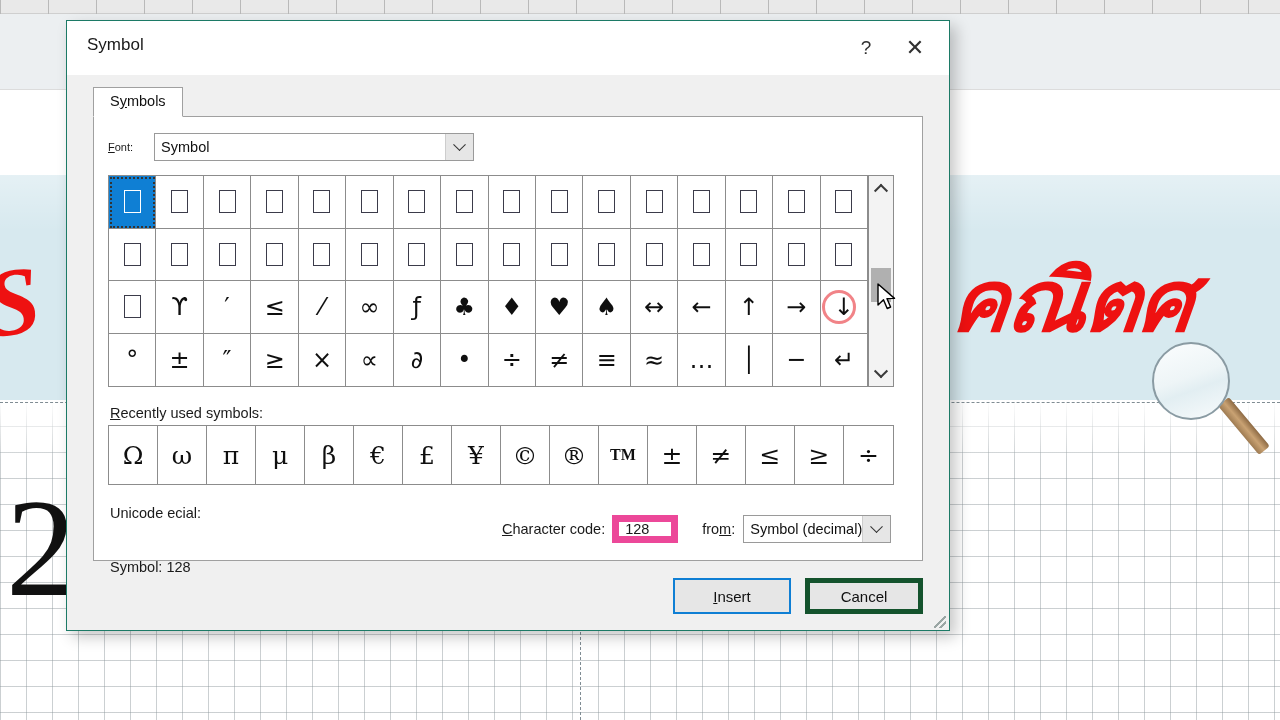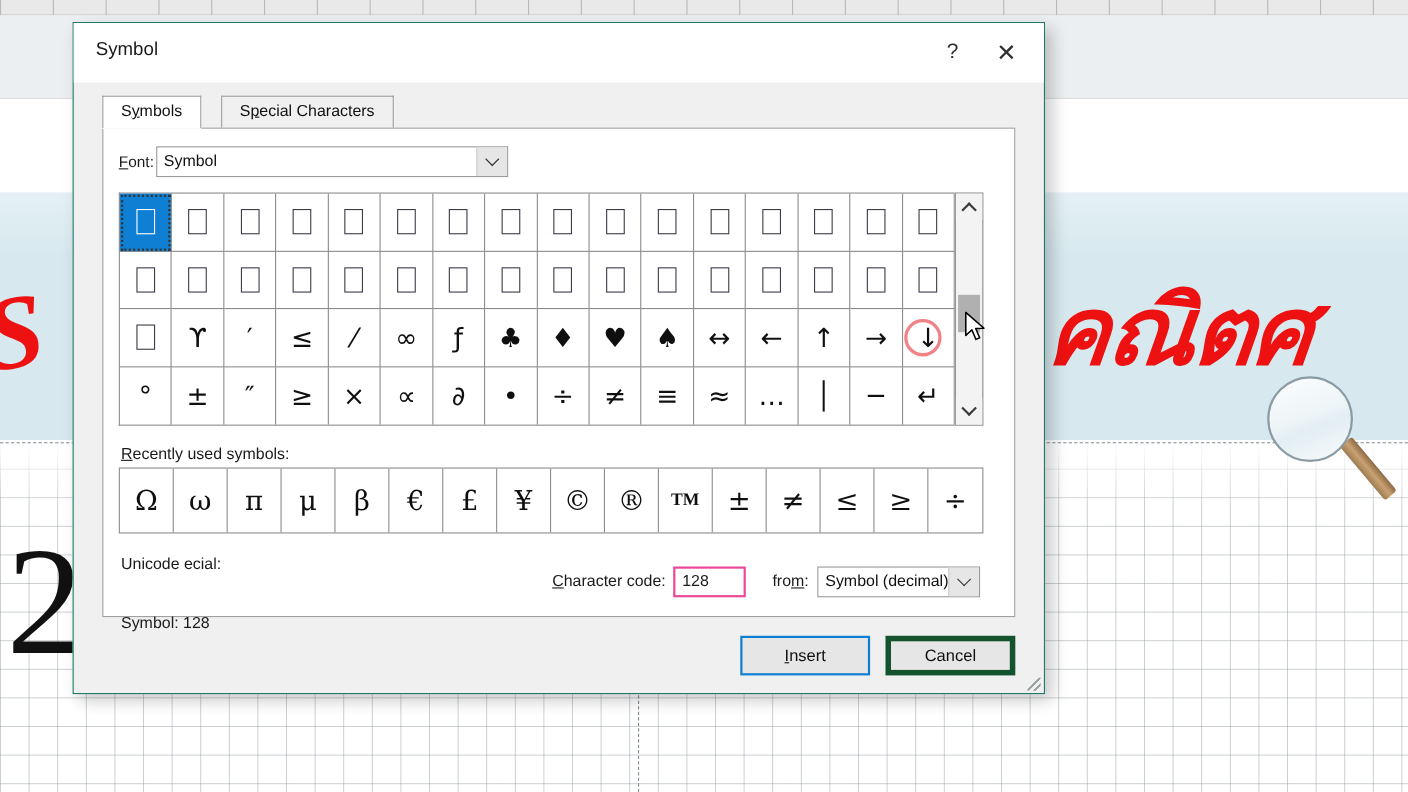--- a/index.html
+++ b/index.html
@@ -125,21 +125,21 @@
   .tab.active { background:#ffffff; border-bottom:1px solid #ffffff; z-index:3; }
   .tab u { text-decoration:underline; }
 
   .panel {
     position:relative; background:#ffffff; border:1px solid #a0a0a0;
     margin-left:8px; margin-right:8px; height:445px; margin-top:-1px;
   }
 
   
   .fontrow { position:absolute; left:14px; top:16px; display:flex; align-items:center; }
-  .fontlabel { font-size:14px; margin-right:2px; }
+  .fontlabel { font-size:11px; margin-right:21px; }
   .combo {
     width:320px; height:28px; border:1px solid #9a9a9a; background:#ffffff;
     display:flex; align-items:center; position:relative;
   }
   .combo .val {
     flex:1; padding:0 6px; font-size:14.5px; color:#101010; overflow:hidden;
     white-space:nowrap;
   }
   .combo .arrowbox {
     width:28px; height:26px; background:#e6e6e6; border-left:1px solid #cdcdcd;
@@ -212,21 +212,21 @@
   .rcell:last-child { border-right:none; }
   .rcell.sm { font-size:16px; font-weight:bold; font-family:"Liberation Serif", serif; }
 
   
   .uniname { position:absolute; left:2px; top:388px; font-size:14.5px; }
   .unival  { position:absolute; left:2px; top:442px; font-size:14.5px; }
 
   .coderow { position:absolute; left:408px; top:398px; display:flex; align-items:center; }
   .coderow .lab { font-size:14.5px; margin-right:7px; }
   .codebox {
-    width:66px; height:28px; border:2px solid #ec4899; background:#ffffff;
+    width:66px; height:28px; border:7px solid #ec4899; background:#ffffff;
     display:flex; align-items:center; padding:0 6px; font-size:14.5px;
   }
   .fromlab { margin:0 8px 0 24px; font-size:14.5px; }
   .fromcombo { width:148px; }
   .fromcombo .val { font-size:14.5px; }
 
   
   .footer {
     position:absolute; right:26px; bottom:16px; display:flex; gap:14px;
   }
@@ -307,23 +307,20 @@
       <button class="tbtn close">✕</button>
     </div>
   </div>
 
   <div class="body-area">
 
     <div class="tabs">
       <div class="tab active" style="left:0px;">
         <span>S</span><u>y</u><span>mbols</span>
       </div>
-      <div class="tab" style="left:108px;">
-        <span>S</span><u>p</u><span>ecial Characters</span>
-      </div>
     </div>
 
     <div class="panel">
 
       <div class="fontrow">
         <span class="fontlabel"><u>F</u>ont:</span>
         <div class="combo">
           <div class="val">Symbol</div>
           <div class="arrowbox">
               <i class="chev"></i>

